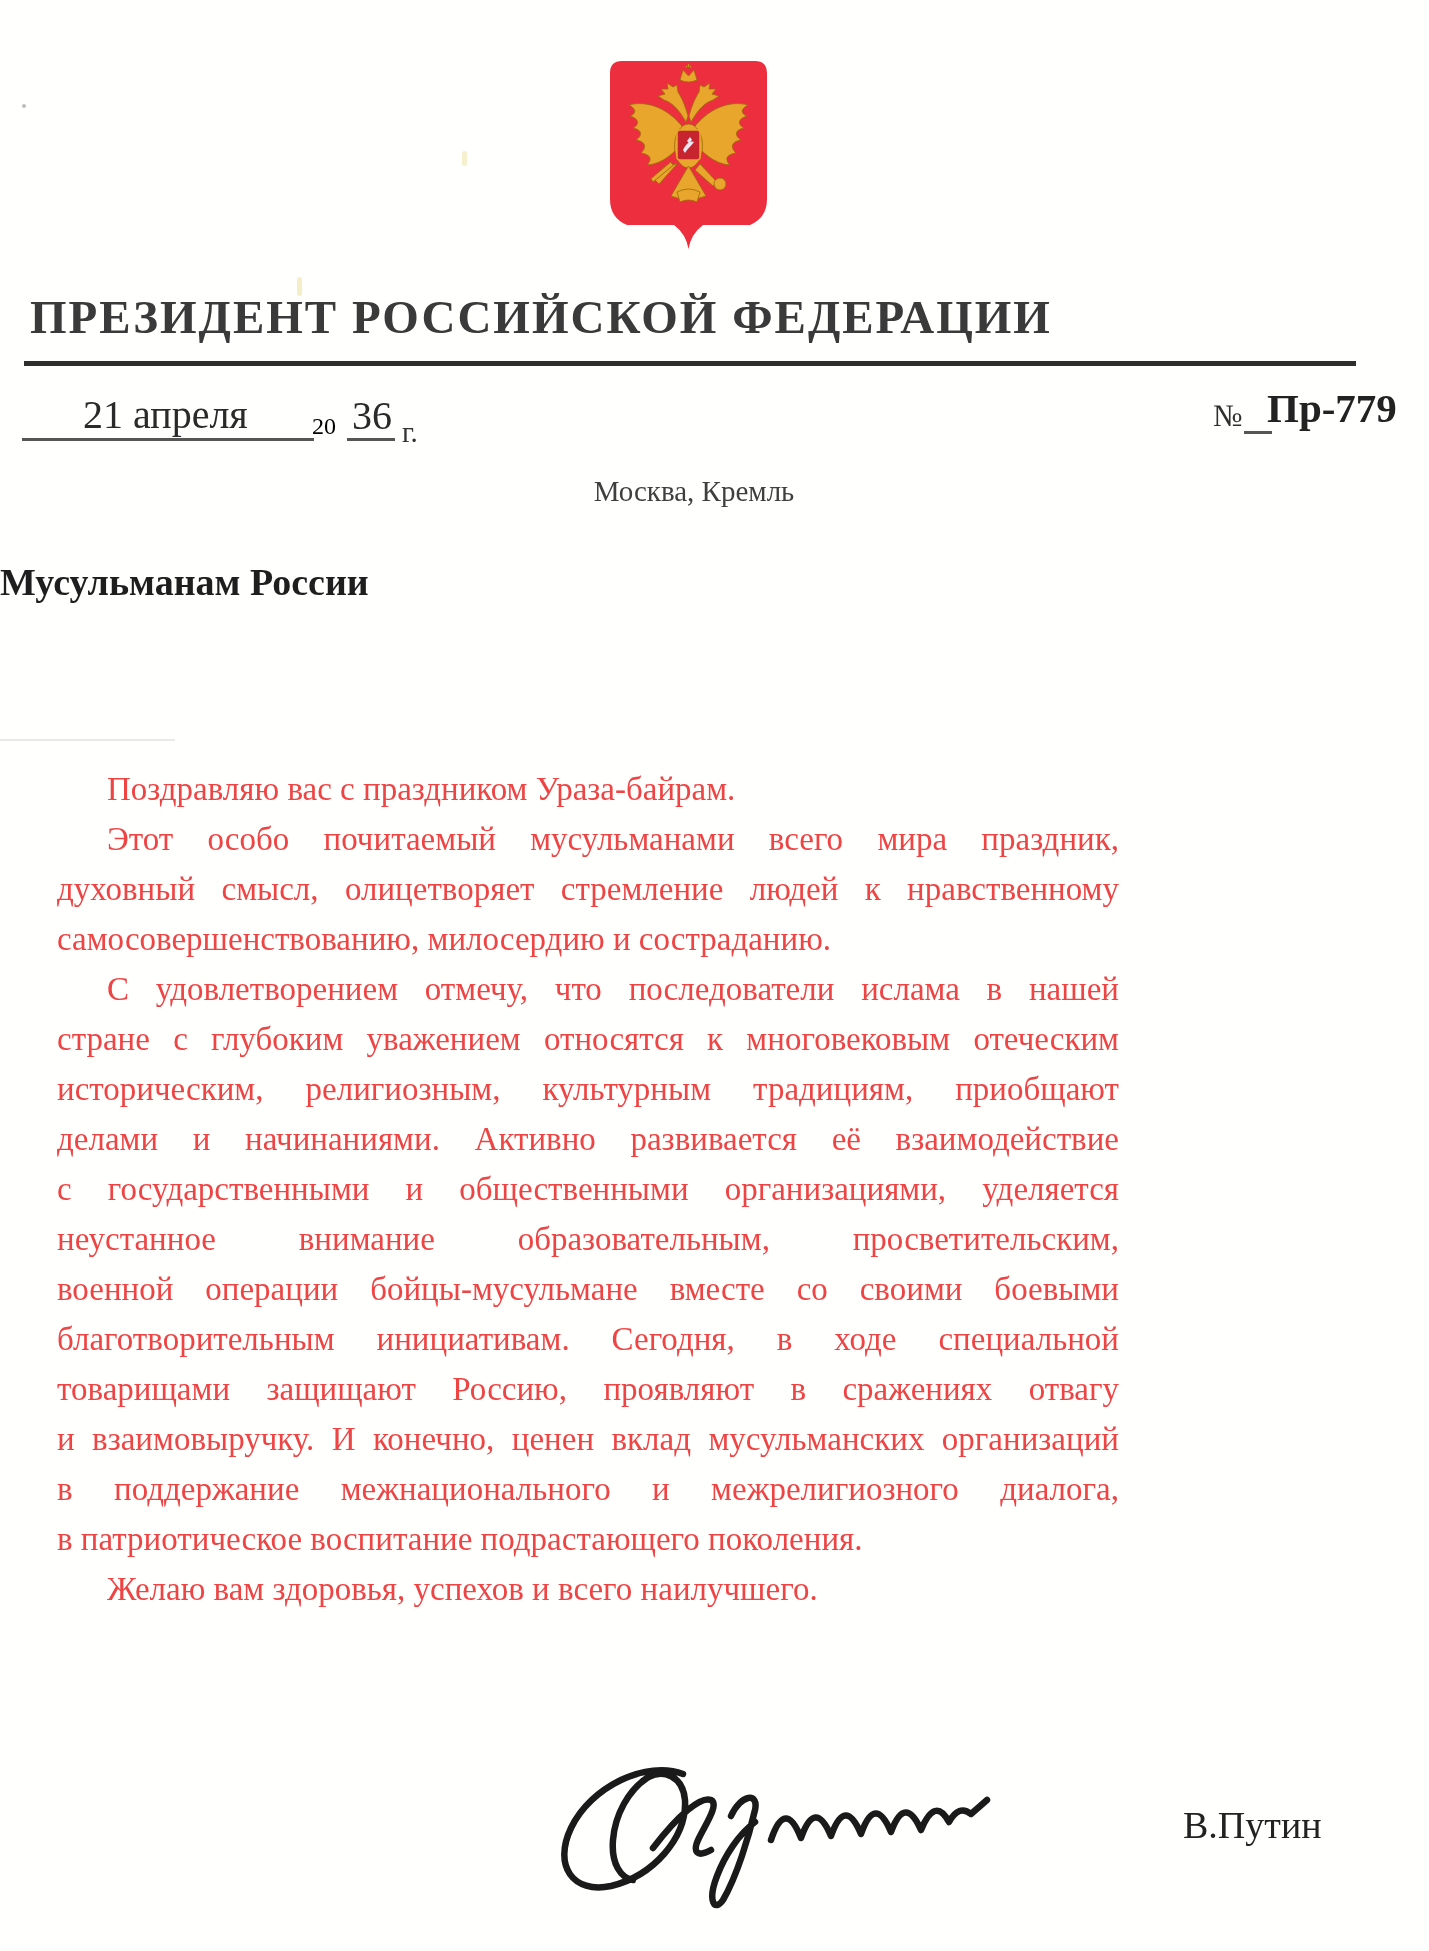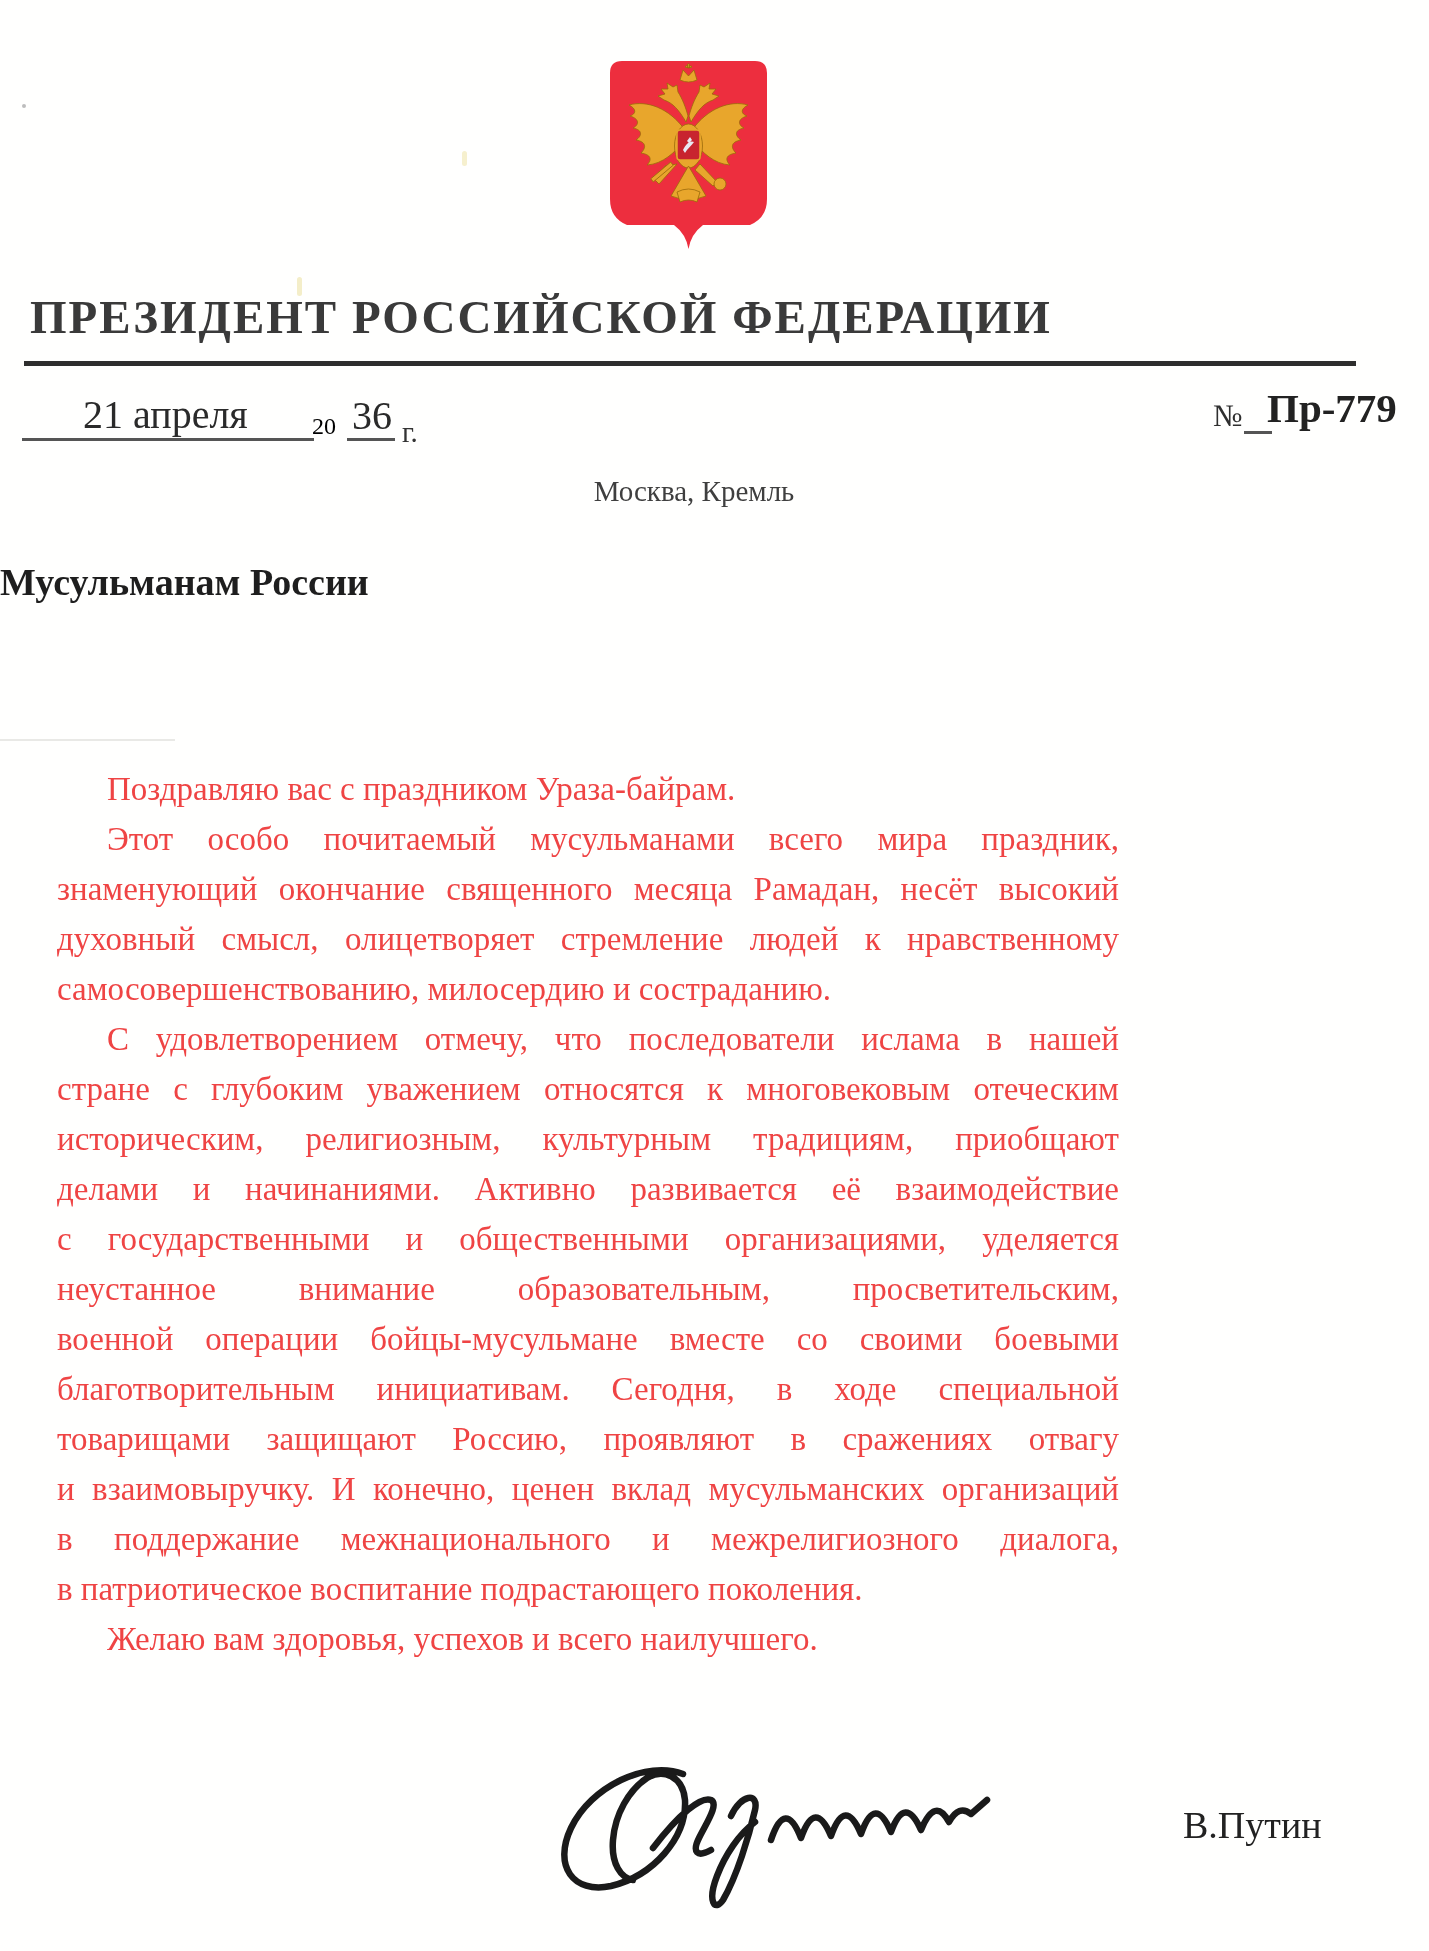--- a/index.html
+++ b/index.html
@@ -88,21 +88,20 @@
   <div class="place">Москва, Кремль</div>
 
   <div class="addressee">Мусульманам России</div>
 
   <div class="body-text">
 
       <div class="line indent">Поздравляю вас с праздником Ураза-байрам.</div>
 
       <div class="line indent justify">Этот особо почитаемый мусульманами всего мира праздник,</div>
 
-      <div class="line justify">знаменующий окончание священного месяца Рамадан, несёт высокий</div>
 
       <div class="line justify">духовный смысл, олицетворяет стремление людей к нравственному</div>
 
       <div class="line">самосовершенствованию, милосердию и состраданию.</div>
 
       <div class="line indent justify">С удовлетворением отмечу, что последователи ислама в нашей</div>
 
       <div class="line justify">стране с глубоким уважением относятся к многовековым отеческим</div>
 
       <div class="line justify">историческим, религиозным, культурным традициям, приобщают</div>

